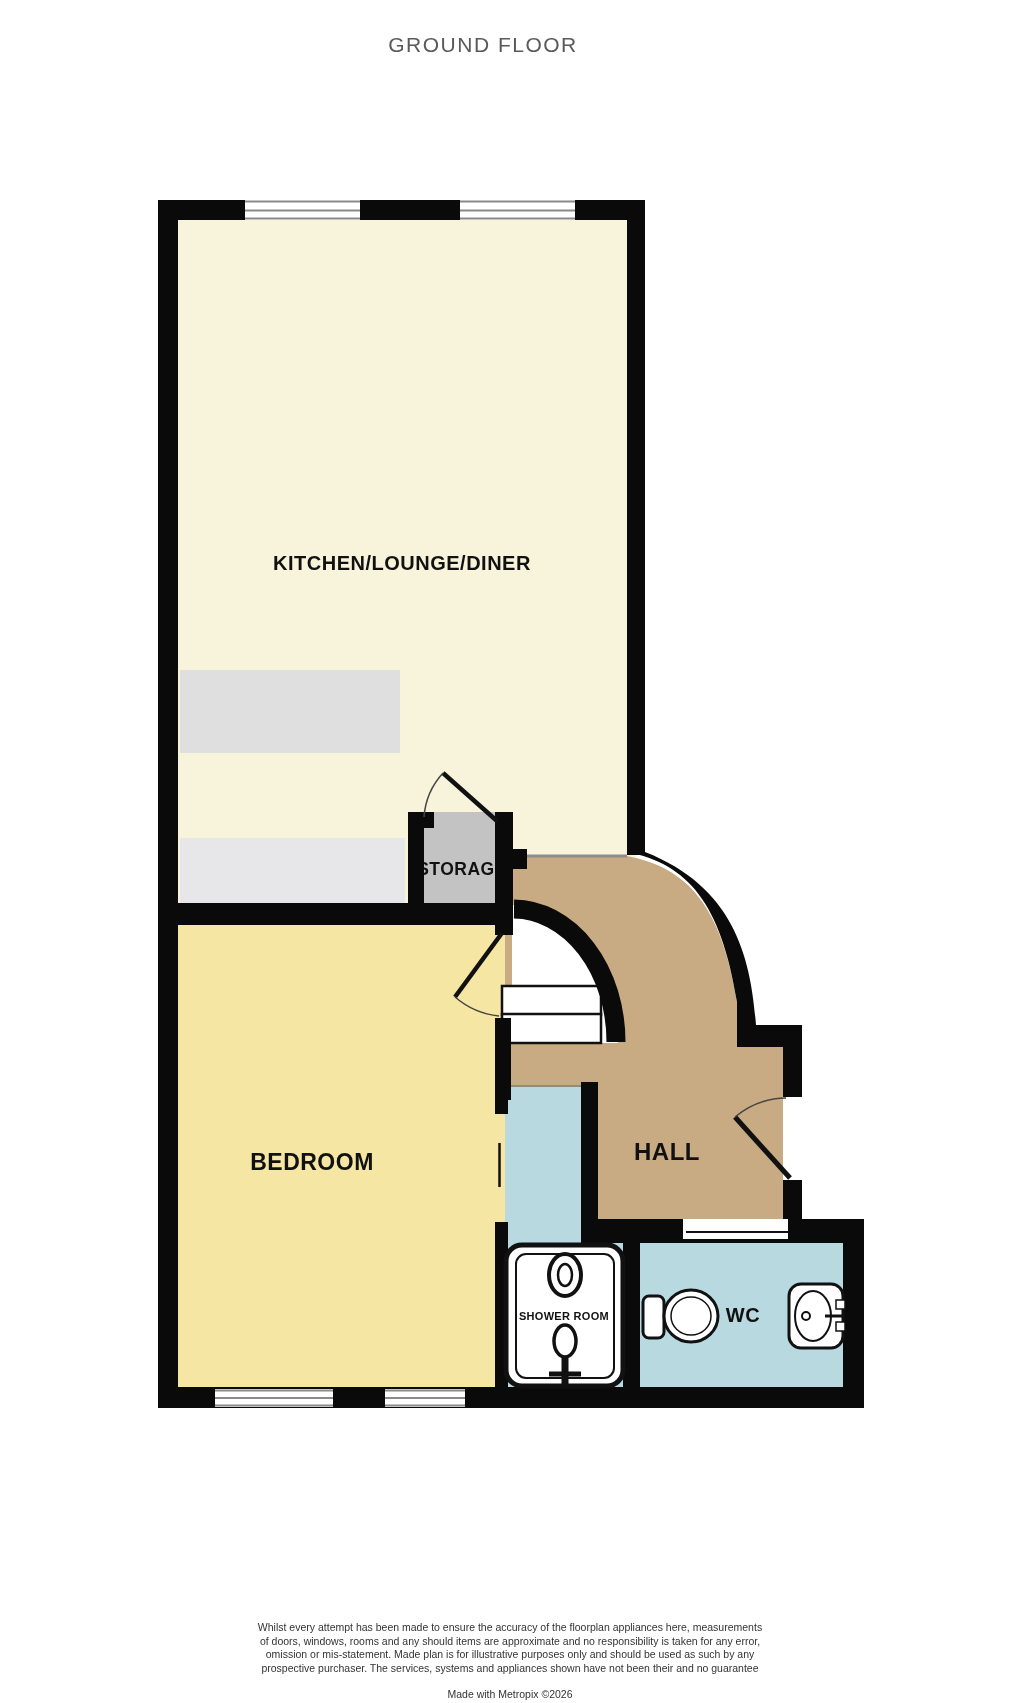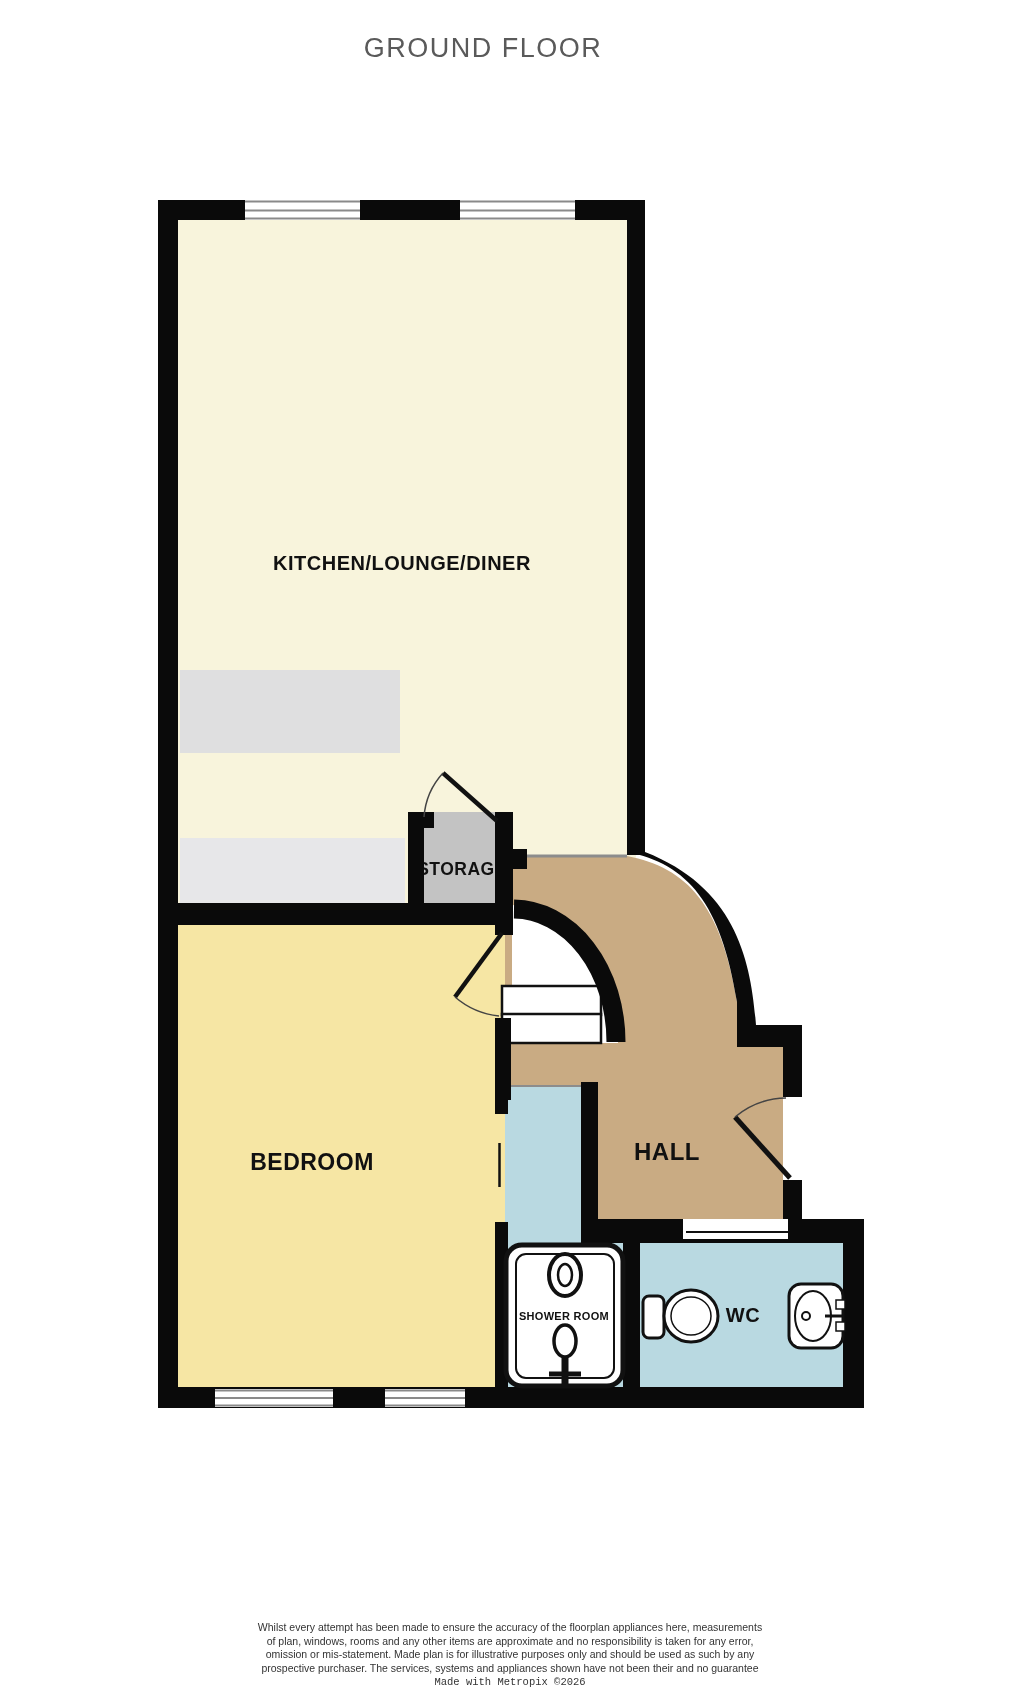--- a/index.html
+++ b/index.html
@@ -7,38 +7,38 @@
     position:relative;
     width:1020px;height:1703px;
     background:#ffffff;
     font-family:"Liberation Sans", sans-serif;
     overflow:hidden;
   }
   .plan-svg{position:absolute;left:0;top:0;}
   .page-title{
     position:absolute;top:33px;left:0;width:966px;
     text-align:center;
-    font-size:27px;letter-spacing:1.5px;color:#5a5a5a;
+    font-size:21px;letter-spacing:1.5px;color:#5a5a5a;
   }
   .room-label{
     font-family:"Liberation Sans", sans-serif;
     font-weight:bold;fill:#111111;text-anchor:middle;letter-spacing:0.5px;
   }
   .lbl-kitchen{font-size:20px;}
   .lbl-bedroom{font-size:23px;}
   .lbl-hall{font-size:24px;}
   .lbl-storage{font-size:17.5px;}
   .lbl-shower{font-size:11px;letter-spacing:0.3px;}
   .lbl-wc{font-size:20px;}
   .disclaimer{
     position:absolute;top:1621px;left:95px;width:830px;
     text-align:center;color:#333333;
     font-size:10.5px;line-height:13.6px;
   }
-  .disclaimer .credit{margin-top:1px;font-family:Liberation Mono, monospace;}
+  .disclaimer .credit{margin-top:13px;}
 </style>
 </head>
 <body>
 
 <div class="canvas">
 
   <div class="page-title">GROUND FLOOR</div>
 
   <svg class="plan-svg" width="1020" height="1703" viewBox="0 0 1020 1703">
 
@@ -147,19 +147,19 @@
 
     <text x="402" y="570" class="room-label lbl-kitchen">KITCHEN/LOUNGE/DINER</text>
     <text x="312" y="1170" class="room-label lbl-bedroom">BEDROOM</text>
     <text x="667" y="1160" class="room-label lbl-hall">HALL</text>
     <text x="564" y="1320" class="room-label lbl-shower">SHOWER ROOM</text>
     <text x="743" y="1322" class="room-label lbl-wc">WC</text>
   </svg>
 
   <div class="disclaimer">
     <div>Whilst every attempt has been made to ensure the accuracy of the floorplan appliances here, measurements</div>
-    <div>of plan, windows, rooms and any other items are approximate and no responsibility is taken for any error,</div>
+    <div>of doors, windows, rooms and any should items are approximate and no responsibility is taken for any error,</div>
     <div>omission or mis-statement. Made plan is for illustrative purposes only and should be used as such by any</div>
     <div>prospective purchaser. The services, systems and appliances shown have not been their and no guarantee</div>
     <div class="credit">Made with Metropix ©2026</div>
   </div>
 
 </div>
 
 </body></html>

